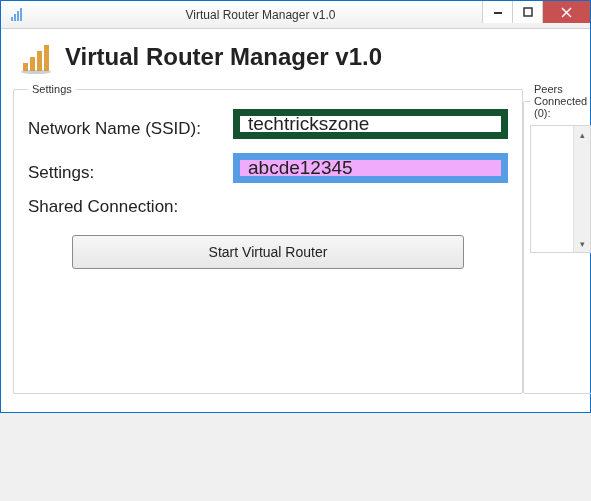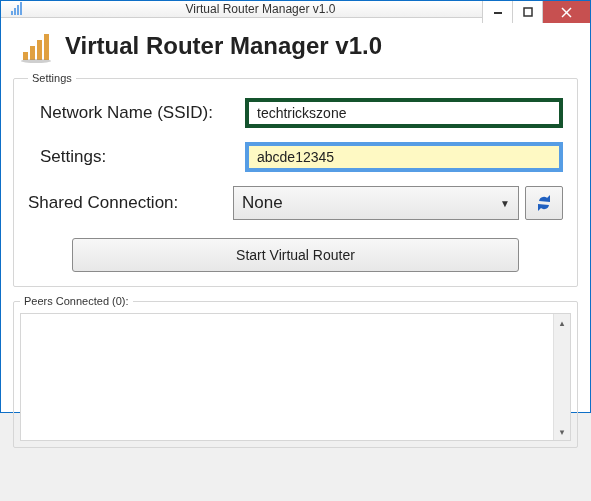--- a/index.html
+++ b/index.html
@@ -13,29 +13,29 @@
     .win-controls { display: flex; height: 22px; position: absolute; right: 0; top: 0; }
     .win-btn { width: 30px; height: 22px; display: flex; align-items: center; justify-content: center; font-size: 11px; background: #fff; border-left: 1px solid #d0d0d0; cursor: default; }
     .win-btn.min { color: #333; }
     .win-btn.max { color: #333; }
     .win-btn.close { background: #c75050; color: #fff; width: 48px; font-size: 13px; }
     
     .header { padding: 10px 18px 8px 18px; display: flex; align-items: center; background: #fff; }
     .header-icon { width: 36px; height: 36px; margin-right: 10px; display: inline-flex; align-items: flex-end; justify-content: center; }
     .header-title { font-size: 24px; font-weight: 700; color: #222; }
     
-    .content { flex: 1; padding: 0 12px 10px 12px; display: flex; flex-direction: column; }
+    .content { flex: 1; padding: 0 12px 10px 12px; display: flex; flex-direction: row; }
     
     fieldset { border: 1px solid #d6d6d6; border-radius: 2px; padding: 14px 14px 14px 14px; margin-bottom: 8px; }
     legend { font-size: 11px; color: #333; padding: 0 4px; }
     
-    .form-row { display: flex; align-items: center; margin-bottom: 14px; margin-left: 12px; }
+    .form-row { display: flex; align-items: flex-end; margin-bottom: 14px; }
     .form-label { width: 205px; font-size: 17px; color: #222; }
-    .form-input { flex: 1; height: 30px; border: 4px solid #14532d; padding: 1px 8px; font-size: 14px; color: #222; background: #fff; }
-    .form-input.password { border-color: #569de5; background: #fef9c3; }
+    .form-input { flex: 1; height: 30px; border: 7px solid #14532d; padding: 1px 8px; font-size: 19px; color: #222; background: #fff; }
+    .form-input.password { border-color: #569de5; background: #f0abfc; }
     
     .shared-row { display: flex; align-items: center; margin-bottom: 0; }
     .select-wrap { flex: 1; display: flex; align-items: center; gap: 6px; }
     .select { flex: 1; height: 34px; border: 1px solid #8b8b8b; background: linear-gradient(#f7f7f7,#e7e7e7); display: flex; align-items: center; justify-content: space-between; padding: 0 8px; font-size: 17px; color: #222; cursor: default; }
     .select-caret { font-size: 10px; color: #333; }
     .refresh-btn { width: 38px; height: 34px; border: 1px solid #8b8b8b; background: linear-gradient(#f7f7f7,#e7e7e7); display: flex; align-items: center; justify-content: center; cursor: default; border-radius: 2px; }
     
     .start-btn { margin: 18px 44px 0 44px; height: 34px; border: 1px solid #8b8b8b; border-radius: 3px; background: linear-gradient(#f7f7f7,#e7e7e7); display: flex; align-items: center; justify-content: center; font-size: 14px; color: #222; cursor: default; }
     
     .peers-fieldset { flex: 1; padding: 6px; position: relative; }
@@ -101,32 +101,20 @@
         <input class="form-input" type="text" value="techtrickszone" style="">
       </div>
 
       <div class="form-row">
         <div class="form-label">Settings:</div>
         <input class="form-input password" type="text" value="abcde12345" style="">
       </div>
 
       <div class="shared-row">
         <div class="form-label">Shared Connection:</div>
-        <div class="select-wrap">
-          <div class="select">
-            <span>None</span>
-            <span class="select-caret">▼</span>
-          </div>
-          <div class="refresh-btn">
-            <svg width="20" height="20" viewBox="0 0 20 20">
-              <path d="M 5 8 A 5 5 0 0 1 14 6 L 12 6 L 16 2 L 16 9 Z" fill="#2060c0"></path>
-              <path d="M 15 12 A 5 5 0 0 1 6 14 L 8 14 L 4 18 L 4 11 Z" fill="#2060c0"></path>
-            </svg>
-          </div>
-        </div>
       </div>
 
       <div class="start-btn">
         <span>Start Virtual Router</span>
       </div>
     </fieldset>
 
     <fieldset class="peers-fieldset">
       <legend>Peers Connected (0):</legend>
       <div class="peers-box">

